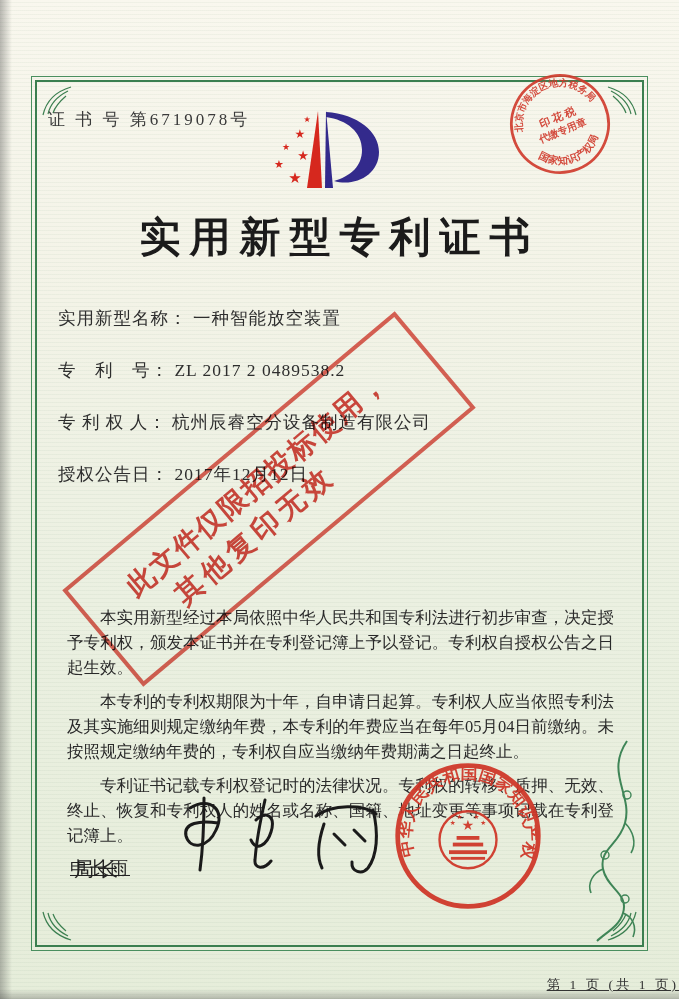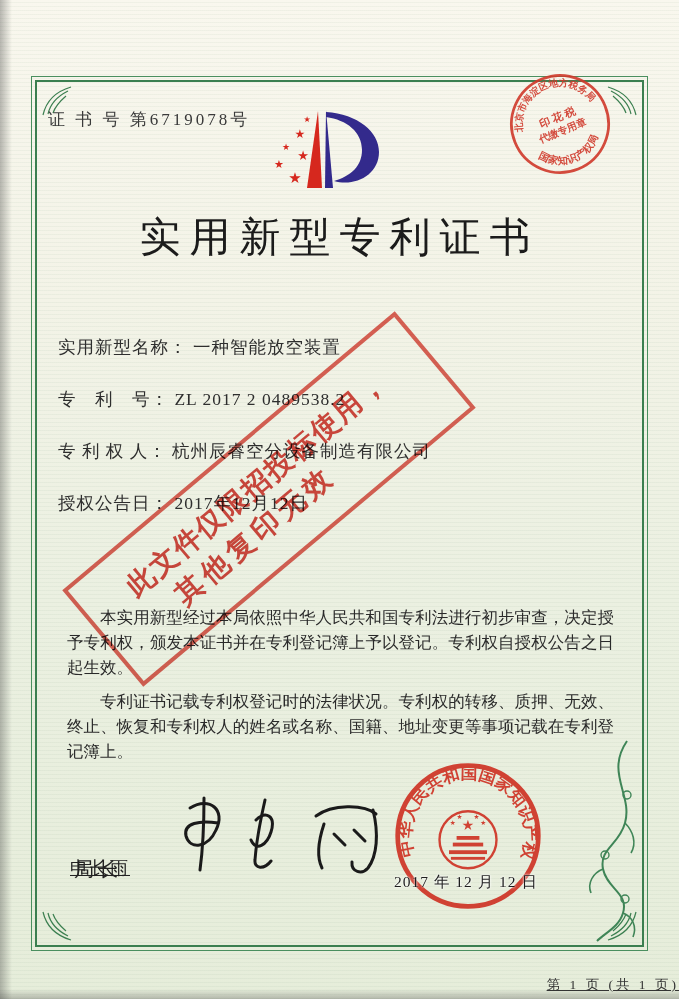--- a/index.html
+++ b/index.html
@@ -16,22 +16,22 @@
   .scan-shadow-bottom{position:absolute;left:0;right:0;bottom:0;height:10px;
     background:linear-gradient(0deg,rgba(60,60,60,.30),rgba(0,0,0,0));}
   .frame-outer{position:absolute;left:31px;right:31px;top:76px;bottom:48px;
     border:1px solid #4a8f5f;}
   .frame-inner{position:absolute;inset:3px;border:2px solid #3b7f50;}
   .cert-no{position:absolute;left:48px;top:108px;font-size:17px;letter-spacing:3px;color:#3a3a3a;}
   .logo{position:absolute;left:252px;top:96px;width:170px;height:110px;}
   .tax-stamp{position:absolute;left:508px;top:72px;width:104px;height:104px;
     transform:rotate(-22deg);opacity:.9;}
   .title{position:absolute;left:0;right:0;top:210px;text-align:center;
-    font-size:41px;font-weight:normal;letter-spacing:9px;color:#1b1b1b;}
-  .fields{position:absolute;left:58px;top:306px;right:56px;margin-top:29px;}
+    font-size:41px;font-weight:bold;letter-spacing:9px;color:#1b1b1b;}
+  .fields{position:absolute;left:58px;top:306px;right:56px;}
   .field-row{height:52px;font-size:17.5px;color:#2e2e2e;letter-spacing:1px;}
   .field-label{display:inline-block;}
   .field-value{display:inline-block;}
   .paragraphs{position:absolute;left:58px;right:56px;top:596px;
     font-size:16.5px;line-height:25px;text-align:justify;color:#2a2a2a;}
   .paragraphs p{margin:9px;text-indent:2em;}
   .sig-title{position:absolute;left:74px;top:856px;font-size:20px;letter-spacing:4px;color:#222;}
   .sig-name{position:absolute;left:70px;top:856px;font-size:18px;letter-spacing:2px;color:#222;text-decoration:underline;}
   .sig-hand{position:absolute;left:168px;top:790px;width:218px;height:92px;}
   .big-seal{position:absolute;left:392px;top:760px;width:152px;height:152px;opacity:.93;}
@@ -128,20 +128,21 @@
       <span class="field-value">杭州辰睿空分设备制造有限公司</span>
     </div>
     <div class="field-row">
       <span class="field-label">授权公告日：</span>
       <span class="field-value">2017年12月12日</span>
     </div>
   </div>
 
   <div class="paragraphs">
     <p>本实用新型经过本局依照中华人民共和国专利法进行初步审查，决定授予专利权，颁发本证书并在专利登记簿上予以登记。专利权自授权公告之日起生效。</p>
+    <p>本专利的专利权期限为十年，自申请日起算。专利权人应当依照专利法及其实施细则规定缴纳年费，本专利的年费应当在每年05月04日前缴纳。未按照规定缴纳年费的，专利权自应当缴纳年费期满之日起终止。</p>
     <p>专利证书记载专利权登记时的法律状况。专利权的转移、质押、无效、终止、恢复和专利权人的姓名或名称、国籍、地址变更等事项记载在专利登记簿上。</p>
   </div>
 
   <div class="overlay-stamp">
     <div class="overlay-line1">此文件仅限招投标使用，</div>
     <div class="overlay-line2">其他复印无效</div>
   </div>
 
   <div class="sig-title">局长</div>
   <div class="sig-name">申长雨</div>
@@ -175,19 +176,18 @@
       <text x="71" y="62" font-size="7" fill="#cf3527" text-anchor="middle">★</text>
       <text x="89" y="62" font-size="7" fill="#cf3527" text-anchor="middle">★</text>
       <text x="96" y="68" font-size="7" fill="#cf3527" text-anchor="middle">★</text>
       <rect x="68" y="80" width="24" height="4" fill="#cf3527"></rect>
       <rect x="64" y="87" width="32" height="4" fill="#cf3527"></rect>
       <rect x="60" y="95" width="40" height="4" fill="#cf3527"></rect>
       <rect x="62" y="102" width="36" height="3" fill="#cf3527"></rect>
     </g>
   </svg>
 
-  <div class="seal-date">2017 年 12 月 12 日</div>
 
   <div class="footer">第 1 页 (共 1 页)</div>
 
   <div class="scan-shadow-left"></div>
   <div class="scan-shadow-bottom"></div>
 </div>
 
 </body></html>

